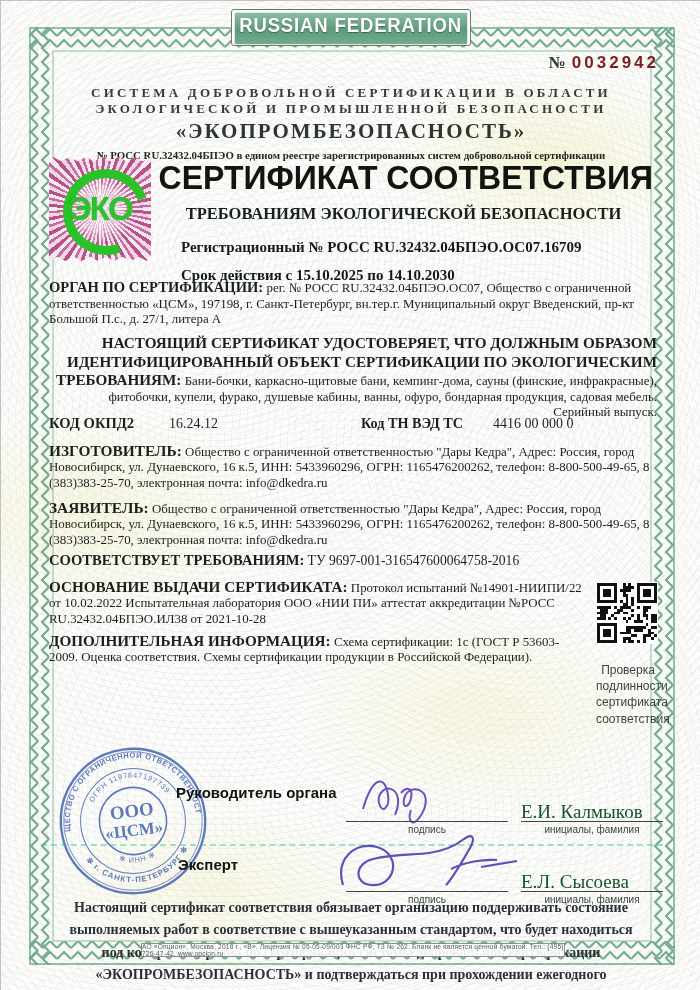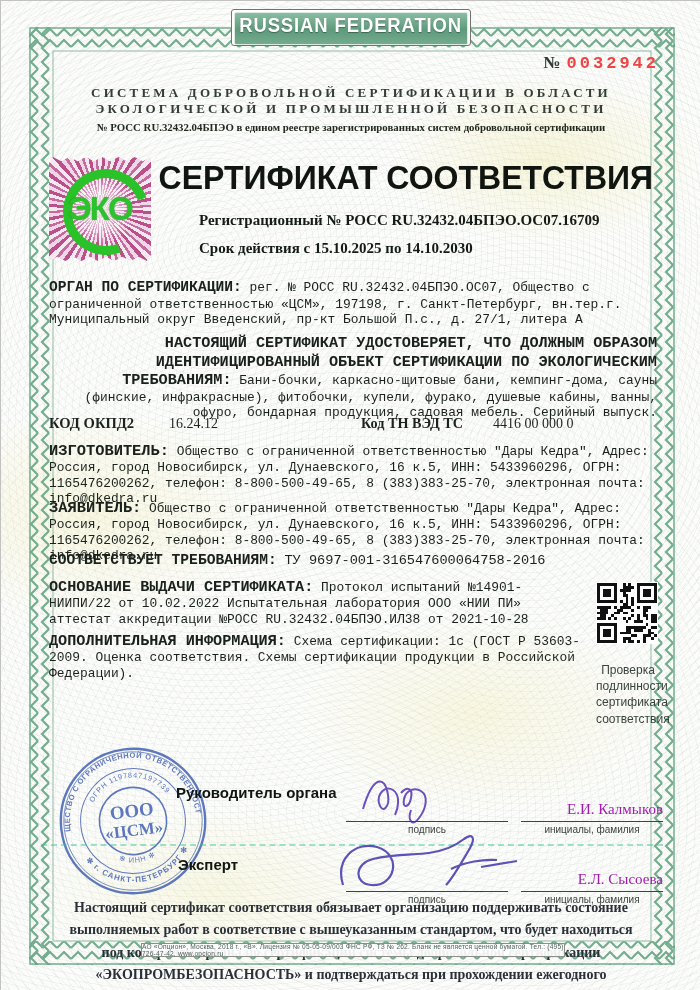--- a/index.html
+++ b/index.html
@@ -19,21 +19,21 @@
   
   .fed-badge{position:absolute;left:230px;top:8px;width:240px;height:37px;background:#fff;
      border:1px solid #70756f;border-radius:3px;padding:2px;box-sizing:border-box;}
   .fed-core{height:100%;background:linear-gradient(180deg,#8abda2 0%,#5e9a7c 55%,#74ab8f 100%);
      border:1px solid #dcebe2;border-radius:2px;display:flex;align-items:flex-start;justify-content:center;}
   .fed-core span{font-family:"Liberation Sans",sans-serif;font-weight:800;font-size:21px;color:#fff;
      letter-spacing:1px;transform:scaleX(.88);text-shadow:0 1px 1px rgba(0,0,0,.35);white-space:nowrap;}
   
   .doc-number{position:absolute;top:52px;right:42px;font-weight:bold;font-size:17px;letter-spacing:1px;}
   .doc-number .pfx{color:#2f3b33;}
-  .doc-number .num{color:#ef4444;letter-spacing:3px;font-family:Liberation Mono, monospace;}
+  .doc-number .num{color:#7f1d1d;letter-spacing:3px;font-family:Liberation Sans, sans-serif;}
   
   .sys-head{position:absolute;left:55px;top:84px;width:590px;text-align:center;color:#333c36;}
   .sys-line{font-weight:bold;font-size:13px;letter-spacing:3.2px;line-height:1.2;}
   .sys-name{font-weight:bold;font-size:21px;letter-spacing:2px;margin-top:3px;color:#2d3630;}
   .sys-reg{font-weight:bold;font-size:10.8px;margin-top:5px;color:#22281f;}
   
   .eco{position:absolute;left:48px;top:156px;width:102px;height:104px;
      background:
        radial-gradient(circle at 50% 50%, rgba(255,255,255,.75) 0 14%, rgba(255,255,255,0) 48%),
        repeating-conic-gradient(from 2deg, #bb4f8a 0deg 4deg, #eed7e6 4deg 8deg, #c66ba0 8deg 11deg, #f3e9ef 11deg 15deg);
@@ -41,40 +41,40 @@
      display:flex;align-items:center;justify-content:center;}
   .eco .ring{position:absolute;left:14px;top:12px;width:68px;height:68px;border:9px solid #29c229;
      border-radius:50%;border-right-color:transparent;transform:rotate(25deg);}
   .eco span{position:relative;font-family:"Liberation Sans",sans-serif;font-weight:800;font-size:33px;
      color:#2bc22b;text-shadow:0 0 2px rgba(10,90,10,.5);letter-spacing:-2px;}
   
   .title-block{position:absolute;left:150px;top:158px;width:505px;text-align:center;}
   .cert-title{font-family:"Liberation Sans",sans-serif;font-weight:800;font-size:33px;color:#101510;
      letter-spacing:0;transform:scaleX(.97);white-space:nowrap;}
   .cert-sub{font-weight:bold;font-size:16.5px;margin-top:7px;color:#17201a;}
-  .cert-reg,.cert-valid{text-align:left;padding-left:48px;font-weight:bold;font-size:15px;color:#141b16;}
+  .cert-reg,.cert-valid{text-align:left;padding-left:30px;font-weight:bold;font-size:15px;color:#141b16;}
   .cert-reg{margin-top:15px;}
   .cert-valid{margin-top:11px;}
   
-  .sec{position:absolute;left:48px;width:608px;font-size:12.9px;line-height:1.2;color:#1a211c;font-family:Liberation Mono, monospace;}
+  .sec{position:absolute;left:48px;width:608px;font-size:12.9px;line-height:1.2;color:#1a211c;}
   .sec .lbl{font-weight:bold;font-size:14.6px;}
   .sec .lbl-big{font-weight:bold;font-size:15.2px;line-height:1.22;}
   .codes{position:absolute;left:48px;top:414px;width:608px;display:flex;font-size:14px;align-items:center;}
   .codes .c1{font-weight:bold;width:120px;font-size:14.6px;}
   .codes .c2{width:192px;}
   .codes .c3{font-weight:bold;width:132px;font-size:14.2px;}
   
   .qr-wrap{position:absolute;left:595px;top:581px;width:64px;text-align:center;}
   .qr-box{width:62px;height:62px;background:#fff;padding:1px;box-sizing:border-box;}
   .qr-caption{font-family:"Liberation Sans",sans-serif;font-size:12px;line-height:1.35;color:#3a423c;margin-top:18px;text-align:center;}
   
   .role{position:absolute;font-family:"Liberation Sans",sans-serif;font-weight:bold;font-size:15px;color:#10150f;}
   .sig-line{position:absolute;border-bottom:1.2px solid #3c4540;height:0;}
   .sig-label{position:absolute;font-size:10px;color:#3c4540;text-align:center;font-family:"Liberation Sans",sans-serif;}
-  .sig-name{position:absolute;font-size:15px;color:#a21caf;text-align:right;}
+  .sig-name{position:absolute;font-size:19px;color:#14532d;text-align:left;}
   .scan-line{position:absolute;left:40px;top:843px;width:622px;border-top:2px dashed rgba(45,195,150,.45);}
   
   .disclaimer{position:absolute;left:55px;top:896px;width:590px;text-align:center;
      font-weight:bold;font-size:14px;line-height:1.6;color:#2b3038;}
   .imprint{position:absolute;left:140px;top:942px;width:424px;height:14px;border:1px solid #8a8f8a;
      background:rgba(255,255,255,.92);font-family:"Liberation Sans",sans-serif;font-size:6.6px;
      color:#50605a;display:flex;align-items:center;justify-content:center;letter-spacing:.2px;box-sizing:border-box;}
   .stamp{position:absolute;left:48px;top:736px;width:168px;height:168px;transform:rotate(-7deg);opacity:.82;}
   .sig-svg{position:absolute;}
 </style>
@@ -108,30 +108,32 @@
   </div>
 
   <div class="doc-number">
     <span class="pfx">№</span>
     <span class="num">0032942</span>
   </div>
 
   <div class="sys-head">
     <div class="sys-line">СИСТЕМА ДОБРОВОЛЬНОЙ СЕРТИФИКАЦИИ В ОБЛАСТИ</div>
     <div class="sys-line">ЭКОЛОГИЧЕСКОЙ И ПРОМЫШЛЕННОЙ БЕЗОПАСНОСТИ</div>
+    <div class="sys-name">«ЭКОПРОМБЕЗОПАСНОСТЬ»</div>
     <div class="sys-reg">№ РОСС RU.32432.04БПЭО в едином реестре зарегистрированных систем добровольной сертификации</div>
   </div>
 
   <div class="eco">
     <i class="ring"></i>
     <span>ЭКО</span>
   </div>
 
   <div class="title-block">
     <div class="cert-title">СЕРТИФИКАТ СООТВЕТСТВИЯ</div>
+    <div class="cert-sub">ТРЕБОВАНИЯМ ЭКОЛОГИЧЕСКОЙ БЕЗОПАСНОСТИ</div>
     <div class="cert-reg">Регистрационный № РОСС RU.32432.04БПЭО.ОС07.16709</div>
     <div class="cert-valid">Срок действия с 15.10.2025 по 14.10.2030</div>
   </div>
 
   <div class="sec" style="top:278px;">
     <span class="lbl">ОРГАН ПО СЕРТИФИКАЦИИ:</span>
     <span>рег. № РОСС RU.32432.04БПЭО.ОС07, Общество с ограниченной ответственностью «ЦСМ», 197198, г. Санкт-Петербург, вн.тер.г. Муниципальный округ Введенский, пр-кт Большой П.с., д. 27/1, литера А</span>
   </div>
 
   <div class="sec" style="top:333px;text-align:right;">

